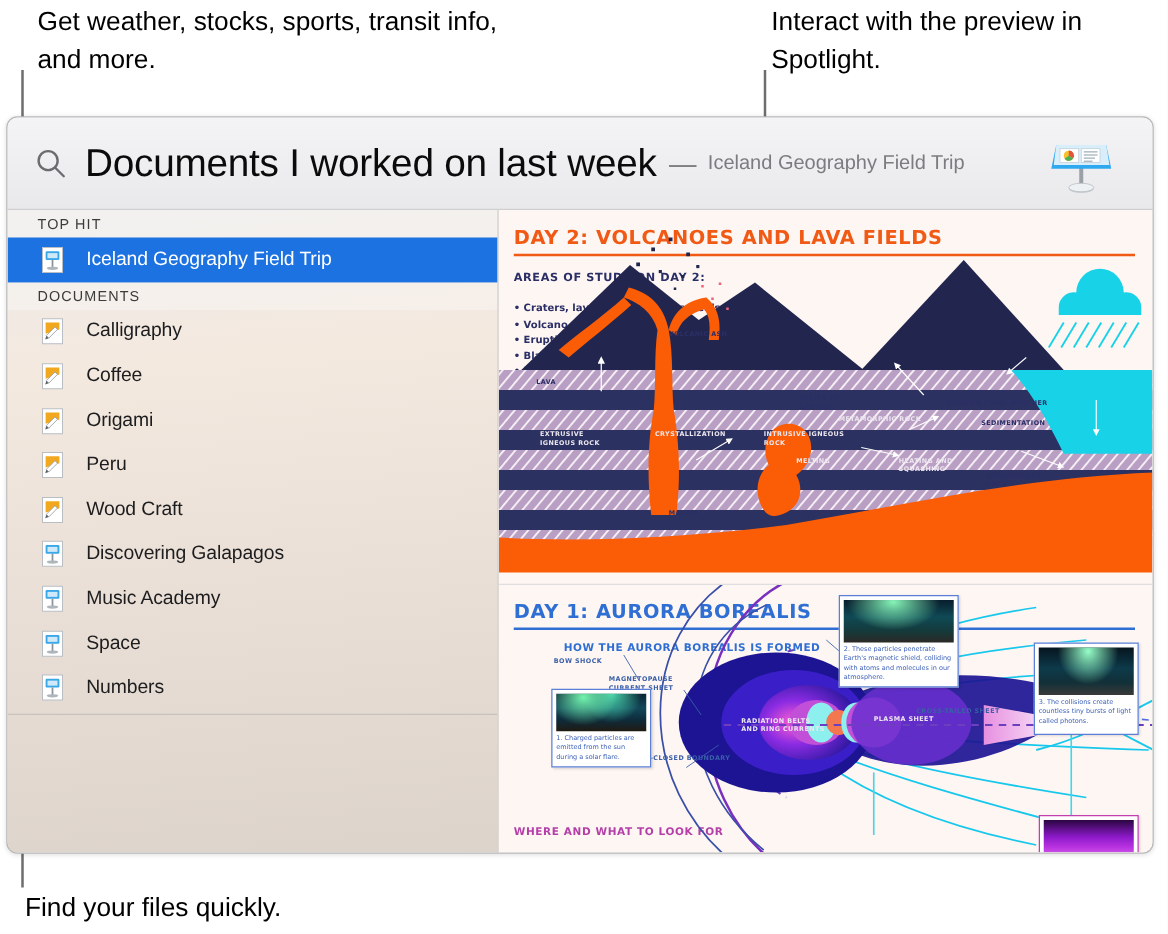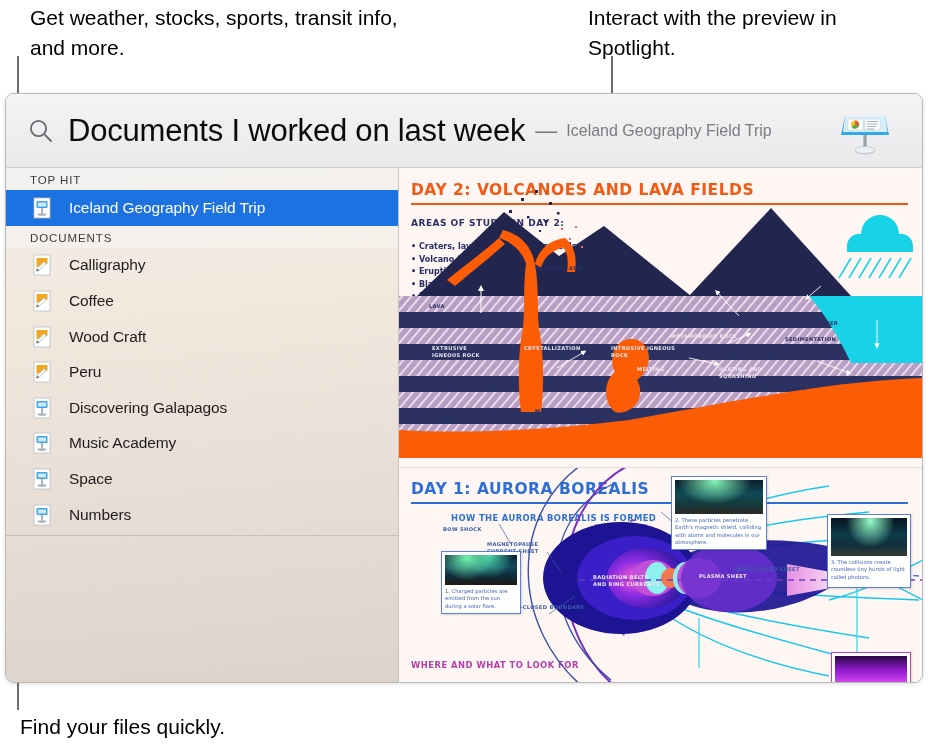--- a/index.html
+++ b/index.html
@@ -13,21 +13,21 @@
 
   
   .callout-text {
     position: absolute;
     font-size: 21px;
     line-height: 30px;
     color: #000;
     font-family: "Liberation Sans", sans-serif;
   }
   #callout-left  { left: 30px;  top: 3px;  width: 400px; }
-  #callout-right { left: 588px; top: 3px;  width: 300px; }
+  #callout-right { left: 617px; top: 3px;  width: 300px; }
   #callout-bottom{ left: 20px;  top: 712px;width: 400px; }
 
   .leader {
     position: absolute;
     background: #6e6e6e;
   }
   .leader.v { width: 1.6px; }
   .leader.h { height: 1.6px; }
 
   
@@ -267,32 +267,43 @@
         </div>
         <div class="row">
           <span class="ico">
             <svg viewBox="0 0 20 22" width="20" height="22">
               <rect x="2" y="1" width="16" height="20" fill="#fff" stroke="#b9bec4" stroke-width=".8"></rect>
               <path d="M4.5 4 L15.5 4 L15.5 9.5 L4.5 13 Z" fill="#f2a81e"></path>
               <path d="M5 14.5 L12 7.5 L14 9.5 L7 16.5 Z" fill="#fff" stroke="#9aa0a6" stroke-width=".7"></path>
               <path d="M5 14.5 L4.2 17.5 L7 16.5 Z" fill="#5b6166"></path>
             </svg>
           </span>
-          <span class="label">Wood Craft</span>
+          <span class="label">Origami</span>
         </div>
         <div class="row">
           <span class="ico">
             <svg viewBox="0 0 20 22" width="20" height="22">
               <rect x="2" y="1" width="16" height="20" fill="#fff" stroke="#b9bec4" stroke-width=".8"></rect>
               <path d="M4.5 4 L15.5 4 L15.5 9.5 L4.5 13 Z" fill="#f2a81e"></path>
               <path d="M5 14.5 L12 7.5 L14 9.5 L7 16.5 Z" fill="#fff" stroke="#9aa0a6" stroke-width=".7"></path>
               <path d="M5 14.5 L4.2 17.5 L7 16.5 Z" fill="#5b6166"></path>
             </svg>
           </span>
           <span class="label">Peru</span>
+        </div>
+        <div class="row">
+          <span class="ico">
+            <svg viewBox="0 0 20 22" width="20" height="22">
+              <rect x="2" y="1" width="16" height="20" fill="#fff" stroke="#b9bec4" stroke-width=".8"></rect>
+              <path d="M4.5 4 L15.5 4 L15.5 9.5 L4.5 13 Z" fill="#f2a81e"></path>
+              <path d="M5 14.5 L12 7.5 L14 9.5 L7 16.5 Z" fill="#fff" stroke="#9aa0a6" stroke-width=".7"></path>
+              <path d="M5 14.5 L4.2 17.5 L7 16.5 Z" fill="#5b6166"></path>
+            </svg>
+          </span>
+          <span class="label">Wood Craft</span>
         </div>
 
 
         <div class="row">
           <span class="ico">
             <svg viewBox="0 0 20 22" width="20" height="22">
               <rect x="2" y="1" width="16" height="20" fill="#fff" stroke="#b9bec4" stroke-width=".8"></rect>
               <rect x="4.5" y="4" width="11" height="7" rx="1" fill="#3aa7e8"></rect>
               <rect x="6" y="5.5" width="8" height="4" fill="#cfe9f8"></rect>
               <rect x="9.3" y="11" width="1.4" height="6" fill="#8c9399"></rect>

